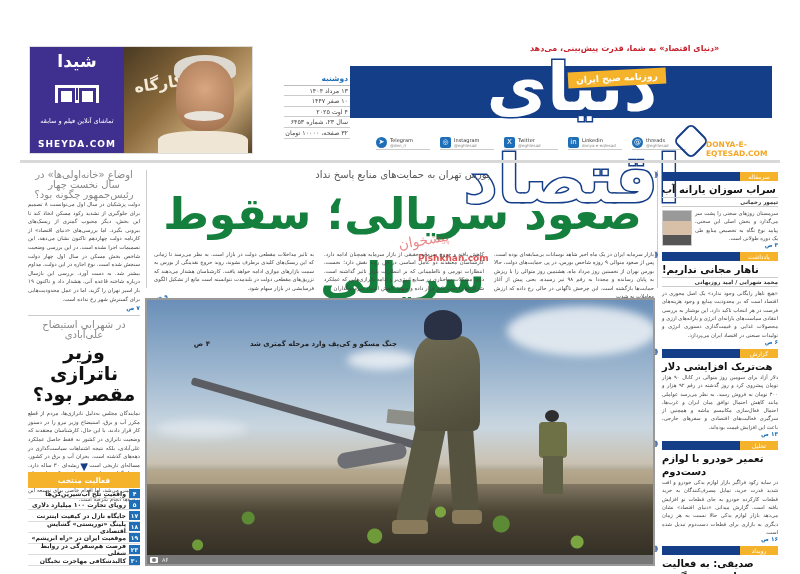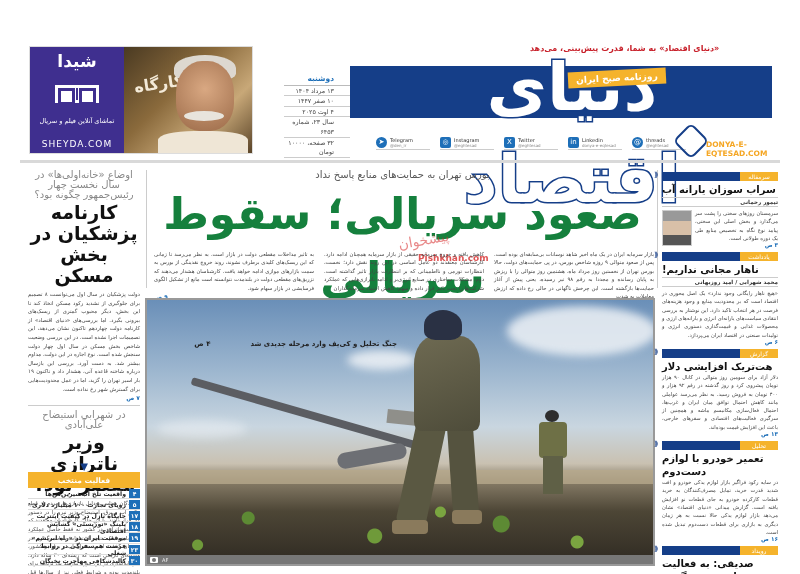--- a/index.html
+++ b/index.html
@@ -21,39 +21,39 @@
       repeating-linear-gradient(90deg, #fff 0 3px, #3f2f8f 3px 5px),
       #fff;
     border: 3px solid #fff; position: relative;
   }
   .qr::before, .qr::after {
     content: ""; position: absolute; width: 11px; height: 11px; border: 3px solid #3f2f8f; background: #fff;
   }
   .qr::before { top: 0; left: 0; }
   .qr::after { top: 0; right: 0; }
   .ad-tag { font-size: 6.5px; direction: rtl; }
-  .ad-url { font-size: 9px; font-weight: normal; letter-spacing: 1px; }
+  .ad-url { font-size: 9px; font-weight: bold; letter-spacing: 1px; }
   .ad-right {
     flex: 1; background: linear-gradient(135deg, #4a3a22 0%, #8a6a3c 40%, #c8a878 70%, #5a4428 100%);
     position: relative;
   }
   .ad-face {
     position: absolute; right: 18px; top: 14px; width: 58px; height: 70px; border-radius: 45% 45% 40% 40%;
     background: radial-gradient(circle at 50% 40%, #d9a882, #9b6a48);
   }
   .ad-hair { position: absolute; right: 16px; top: 8px; width: 62px; height: 26px; border-radius: 50% 50% 30% 30%; background: #ddd8d0; }
   .ad-mustache { position: absolute; right: 28px; top: 64px; width: 40px; height: 10px; border-radius: 50%; background: #e8e4dc; }
   .ad-shirt { position: absolute; right: 4px; bottom: 0; width: 90px; height: 22px; background: #efe6d6; border-radius: 40% 40% 0 0; }
   .ad-title { position: absolute; left: 10px; top: 26px; font-size: 16px; color: #f4ead8; font-weight: bold; direction: rtl; transform: rotate(-8deg); }
 
   .dates {
     position: absolute; left: 284px; top: 74px; width: 66px; direction: rtl; font-size: 6.3px; color: #444;
   }
   .dates .day { color: #1e6fb8; font-weight: bold; font-size: 7.5px; border-bottom: 1px solid #bbb; padding-bottom: 1px; }
-  .dates div { border-bottom: 1px solid #ccc; line-height: 9.6px; padding-right: 16px; }
+  .dates div { border-bottom: 1px solid #ccc; line-height: 9.6px; padding-right: 2px; }
 
   .banner { position: absolute; left: 350px; top: 66px; width: 422px; height: 52px; background: #153e88; }
   .logo {
     position: absolute; left: 372px; top: 42px; width: 400px; height: 92px;
     font-size: 66px; font-weight: bold; color: #ffffff; direction: rtl; text-align: center;
     line-height: 92px; letter-spacing: 2px;
     -webkit-text-stroke: 3px #153e88; paint-order: stroke fill;
     font-family: "DejaVu Sans", sans-serif;
   }
   .slogan { position: absolute; left: 530px; top: 44px; font-size: 8px; color: #c8202a; direction: rtl; font-weight: bold; }
@@ -151,21 +151,21 @@
   .r-block { margin-bottom: 4px; }
   .portrait { float: left; width: 30px; height: 36px; background: linear-gradient(180deg, #999 0 30%, #d8c0a8 30% 70%, #555 70%); margin: 1px 3px 0 0; border: 1px solid #ccc; }
 </style>
 </head>
 <body>
 
 <div class="ad">
   <div class="ad-left">
     <div class="ad-brand">شیدا</div>
     <div class="qr"></div>
-    <div class="ad-tag">تماشای آنلاین فیلم و سریال</div>
+    <div class="ad-tag">تماشای آنلاین فیلم و سابقه</div>
     <div class="ad-url">SHEYDA.COM</div>
   </div>
   <div class="ad-right">
     <div class="ad-title">شکارگاه</div>
     <div class="ad-hair"></div>
     <div class="ad-face"></div>
     <div class="ad-mustache"></div>
     <div class="ad-shirt"></div>
   </div>
 </div>
@@ -221,21 +221,20 @@
       </span>
   </div>
 </div>
 <div class="loop-icon"></div>
 <div class="website">DONYA-E-EQTESAD.COM</div>
 
 <div class="top-rule"></div>
 
 <div class="lcol">
   <div class="kicker">اوضاع «خانه‌اولی‌ها» در سال نخست چهار رئیس‌جمهور چگونه بود؟</div>
-  <div class="lhead">کارنامه پزشکیان در بخش مسکن</div>
   <div class="body-txt">دولت پزشکیان در سال اول می‌توانست ۸ تصمیم برای جلوگیری از تشدید رکود مسکن اتخاذ کند تا این بخش، دیگر محبوب گمتری از ریسک‌های بیرونی بگیرد. اما بررسی‌های «دنیای اقتصاد» از کارنامه دولت چهاردهم تاکنون نشان می‌دهد، این تصمیمات اجرا نشده است. در این بررسی وضعیت شاخص بخش مسکن در سال اول چهار دولت سنجش شده است. نوع اجاره در این دولت، مداوم بیشتر شد. به دست آورد. بررسی این بازسال درباره شاخته قاعده آتی، هشدار داد و تاکنون ۱۹ بار اسیر تهران را گزید، اما در عمل محدودیت‌هایی برای گسترش شهر رخ نداده است.</div>
   <div class="page-ref">۷ ص</div>
   <div class="lrule"></div>
   <div class="kicker">در شهرابی استیضاح علی‌آبادی</div>
   <div class="lhead">وزیر ناترازی مقصر بود؟</div>
   <div class="body-txt">نمایندگان مجلس به‌دلیل ناترازی‌ها، مردم از قطع مکرر آب و برق، استیضاح وزیر نیرو را در دستور کار قرار دادند. با این حال، کارشناسان معتقدند که وضعیت ناترازی در کشور نه فقط حاصل عملکرد علی‌آبادی، بلکه نتیجه اشتباهات سیاست‌گذاری در دهه‌های گذشته است. بحران آب و برق در کشور، مساله‌ای تاریخی است که ریشه‌ای ۳۰ ساله دارد. سرمایه‌گذاری در این حوزه نیازمند یک برنامه برای بلندمدت بوده و شرایط فعلی نیز از سال‌ها قبل پیش‌بینی می‌شد، اما اقدام خاصی برای توسعه این پروژه‌ها انجام نگرفته است.</div>
 
 </div>
 
 <div class="toc">
@@ -306,21 +305,21 @@
     <div class="s-helmet"></div>
     <div class="s-boot1"></div>
     <div class="s-boot2"></div>
   </div>
   <div class="soldier2">
     <div class="s2-head"></div>
     <div class="s2-body"></div>
     <div class="s2-legs"></div>
   </div>
   <div class="photo-sub">
-    <span>جنگ تحلیل و کی‌یف وارد مرحله جدیدی شد</span>
+    <span>جنگ مسکو و کی‌یف وارد مرحله گمتری شد</span>
     <span>۴ ص</span>
   </div>
   <div class="photo-bar">
     <span class="camera-icon"></span>
     <span class="credit">AF</span>
   </div>
 </div>
 
 <div class="rcol">
   <div class="r-block">

